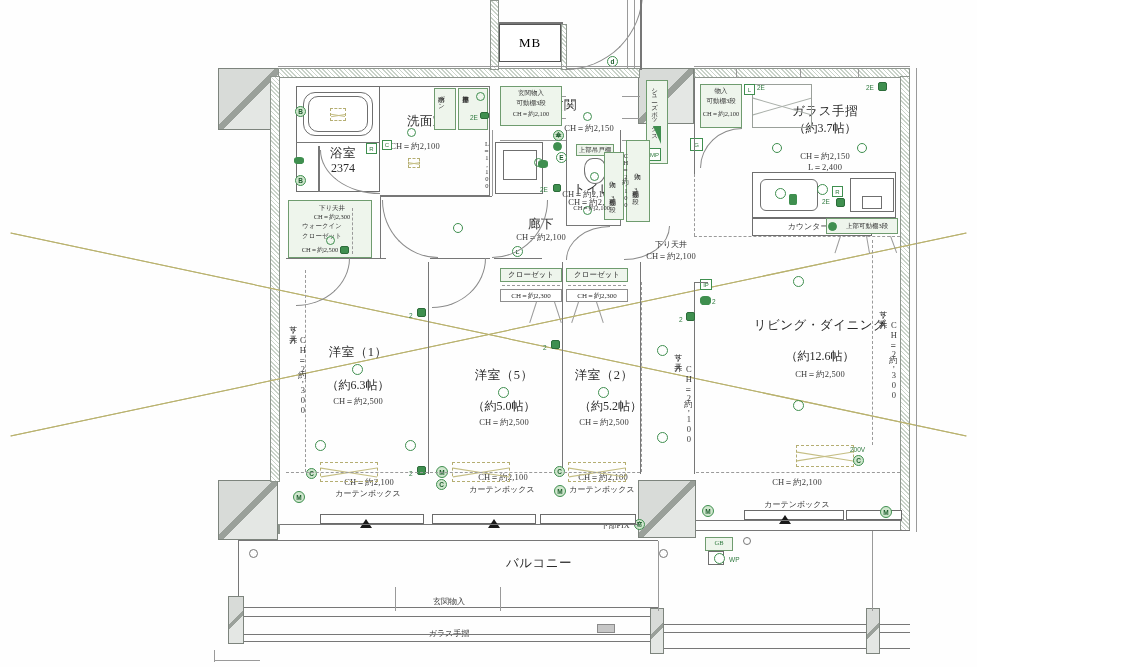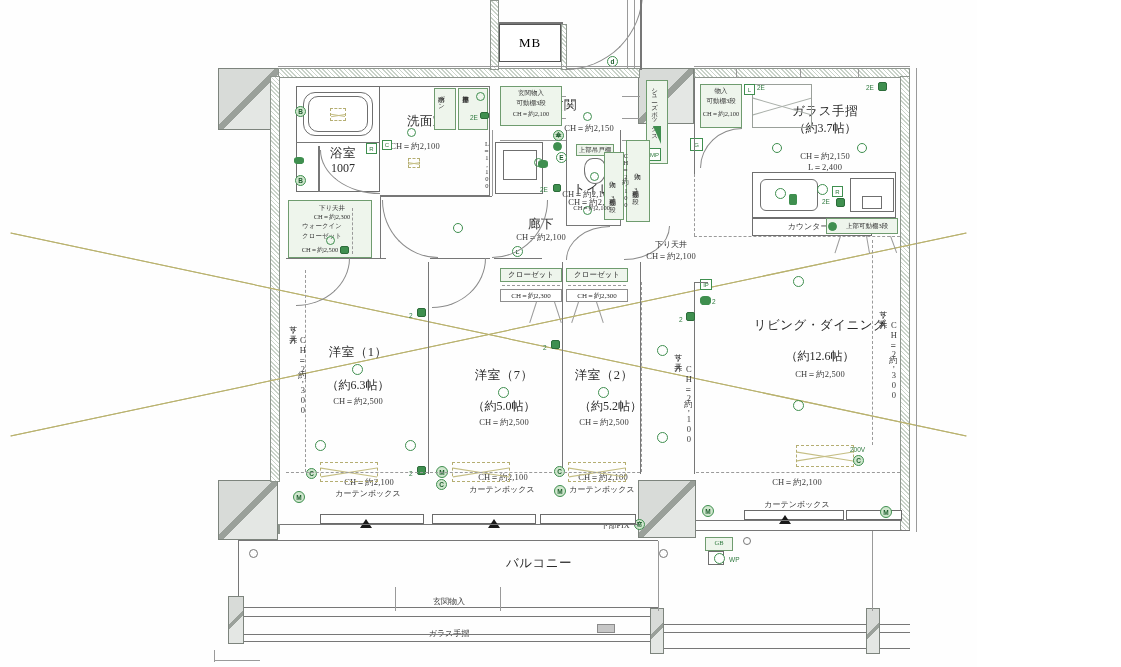--- a/index.html
+++ b/index.html
@@ -211,21 +211,21 @@
   <div class="fix" style="left:303px;top:92px;width:70px;height:44px;border-radius:12px;"></div>
   <div class="fix" style="left:308px;top:96px;width:60px;height:36px;border-radius:10px;"></div>
   <div class="xbox" style="left:330px;top:108px;width:16px;height:13px;">
       <i class="a"></i>
       <i class="b"></i>
     </div>
   <div class="line" style="left:296px;top:142px;width:84px;height:1px;"></div>
   <div class="swing" style="left:320px;top:150px;width:60px;height:44px;border-radius:0 0 0 100%;border-top:none;border-right:none;"></div>
   <div class="line" style="left:318px;top:146px;width:2px;height:46px;"></div>
   <div class="lbl rm-name" style="left:318px;top:146px;width:50px;">浴室</div>
-  <div class="lbl rm-area" style="left:318px;top:162px;width:50px;">1007</div>
+  <div class="lbl rm-area" style="left:318px;top:162px;width:50px;">2374</div>
   <div class="badge" style="left:295px;top:106px;width:11px;height:11px;">B</div>
   <div class="badge" style="left:295px;top:175px;width:11px;height:11px;">B</div>
   <div class="circ-f" style="left:294px;top:157px;width:10px;height:7px;border-radius:40%;"></div>
   <div class="sq-g" style="left:366px;top:143px;width:11px;height:11px;">R</div>
 
   <div class="line" style="left:380px;top:86px;width:110px;height:1px;"></div>
   <div class="line" style="left:489px;top:86px;width:1px;height:110px;"></div>
   <div class="line" style="left:380px;top:195px;width:110px;height:1px;"></div>
   <div class="lbl rm-name" style="left:386px;top:114px;width:60px;text-align:right;">洗面室</div>
   <div class="lbl rm-ch" style="left:382px;top:142px;width:66px;">CH＝約2,100</div>
@@ -426,21 +426,21 @@
   <div class="xbox" style="left:320px;top:462px;width:58px;height:20px;">
       <i class="a"></i>
       <i class="b"></i>
     </div>
   <div class="badge" style="left:306px;top:468px;width:11px;height:11px;">C</div>
   <div class="outlet" style="left:417px;top:466px;width:9px;height:9px;"></div>
   <div class="glbl" style="left:409px;top:470px;">2</div>
   <div class="badge" style="left:293px;top:491px;width:12px;height:12px;">M</div>
   <div class="dash-h" style="left:286px;top:472px;width:142px;"></div>
 
-  <div class="lbl rm-name" style="left:468px;top:368px;width:72px;">洋室（7）</div>
+  <div class="lbl rm-name" style="left:468px;top:368px;width:72px;">洋室（5）</div>
   <div class="lbl rm-area" style="left:466px;top:400px;width:76px;">（約5.0帖）</div>
   <div class="lbl rm-ch" style="left:471px;top:418px;width:66px;">CH＝約2,500</div>
   <div class="circ" style="left:498px;top:387px;width:11px;height:11px;"></div>
   <div class="line" style="left:562px;top:262px;width:1px;height:212px;"></div>
   <div class="swing" style="left:432px;top:258px;width:54px;height:50px;border-radius:0 0 100% 0;border-top:none;border-left:none;"></div>
   <div class="outlet" style="left:551px;top:340px;width:9px;height:9px;"></div>
   <div class="glbl" style="left:543px;top:344px;">2</div>
   <div class="lbl rm-ch" style="left:466px;top:473px;width:74px;">CH＝約2,100</div>
   <div class="lbl tiny8" style="left:456px;top:485px;width:92px;">カーテンボックス</div>
   <div class="xbox" style="left:452px;top:462px;width:58px;height:20px;">

